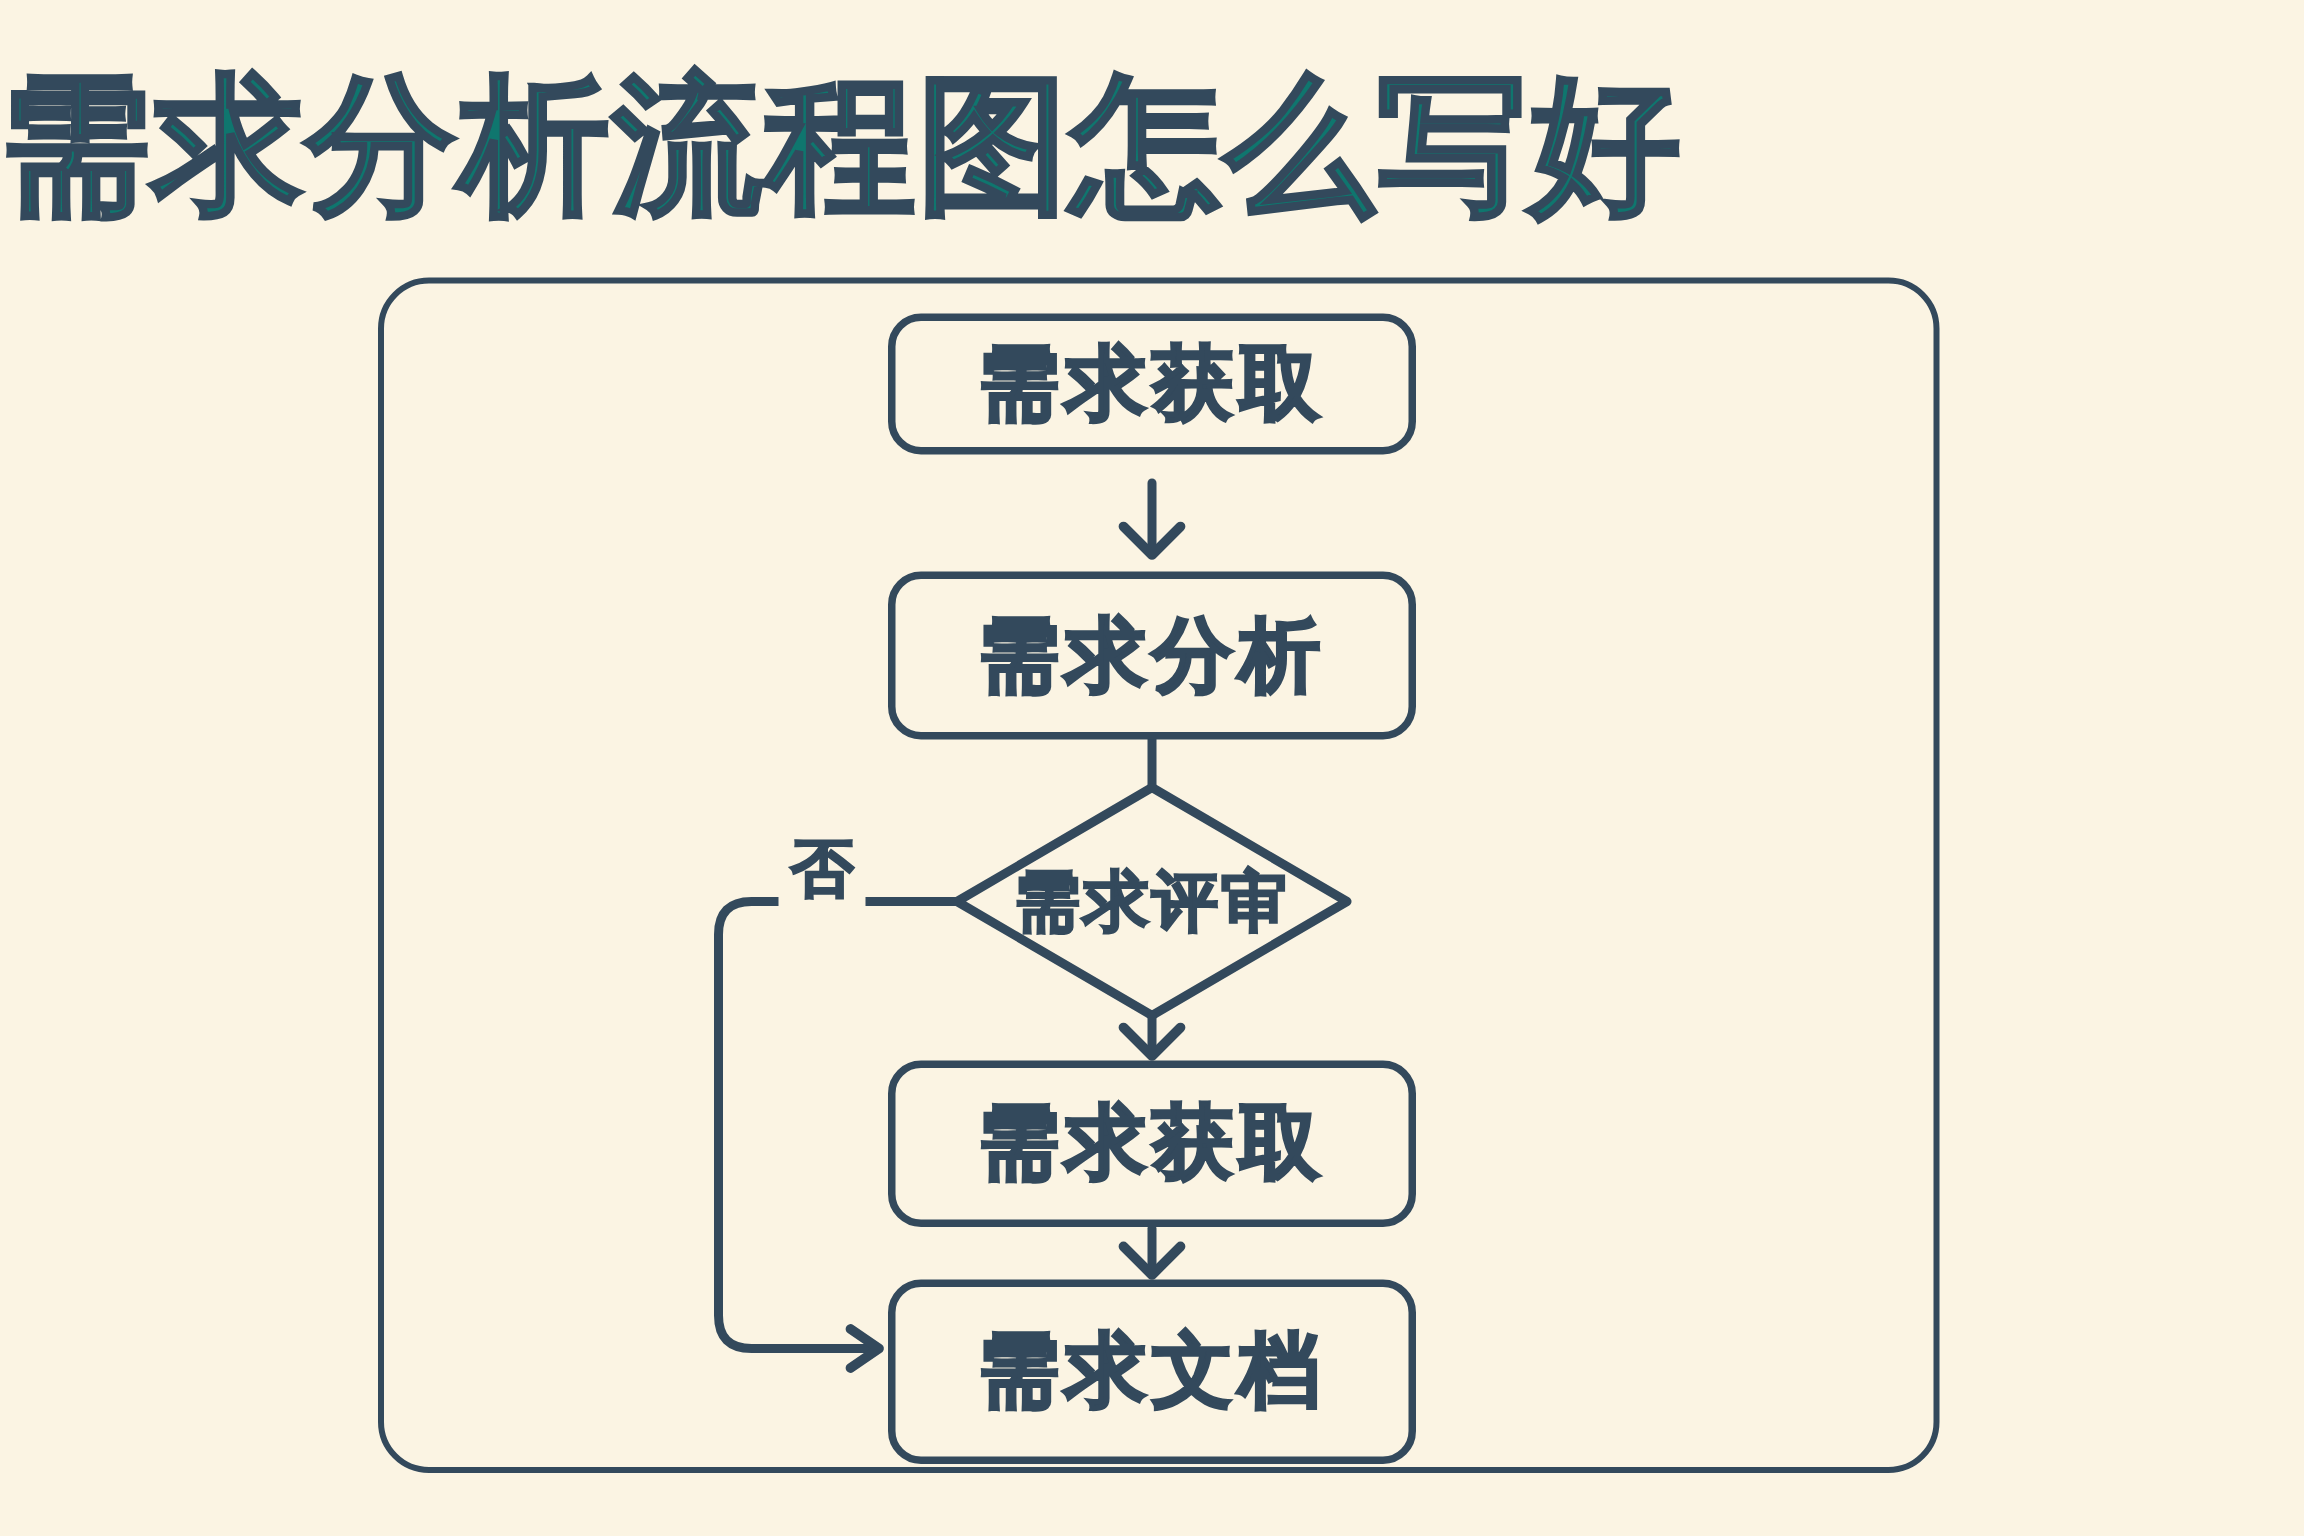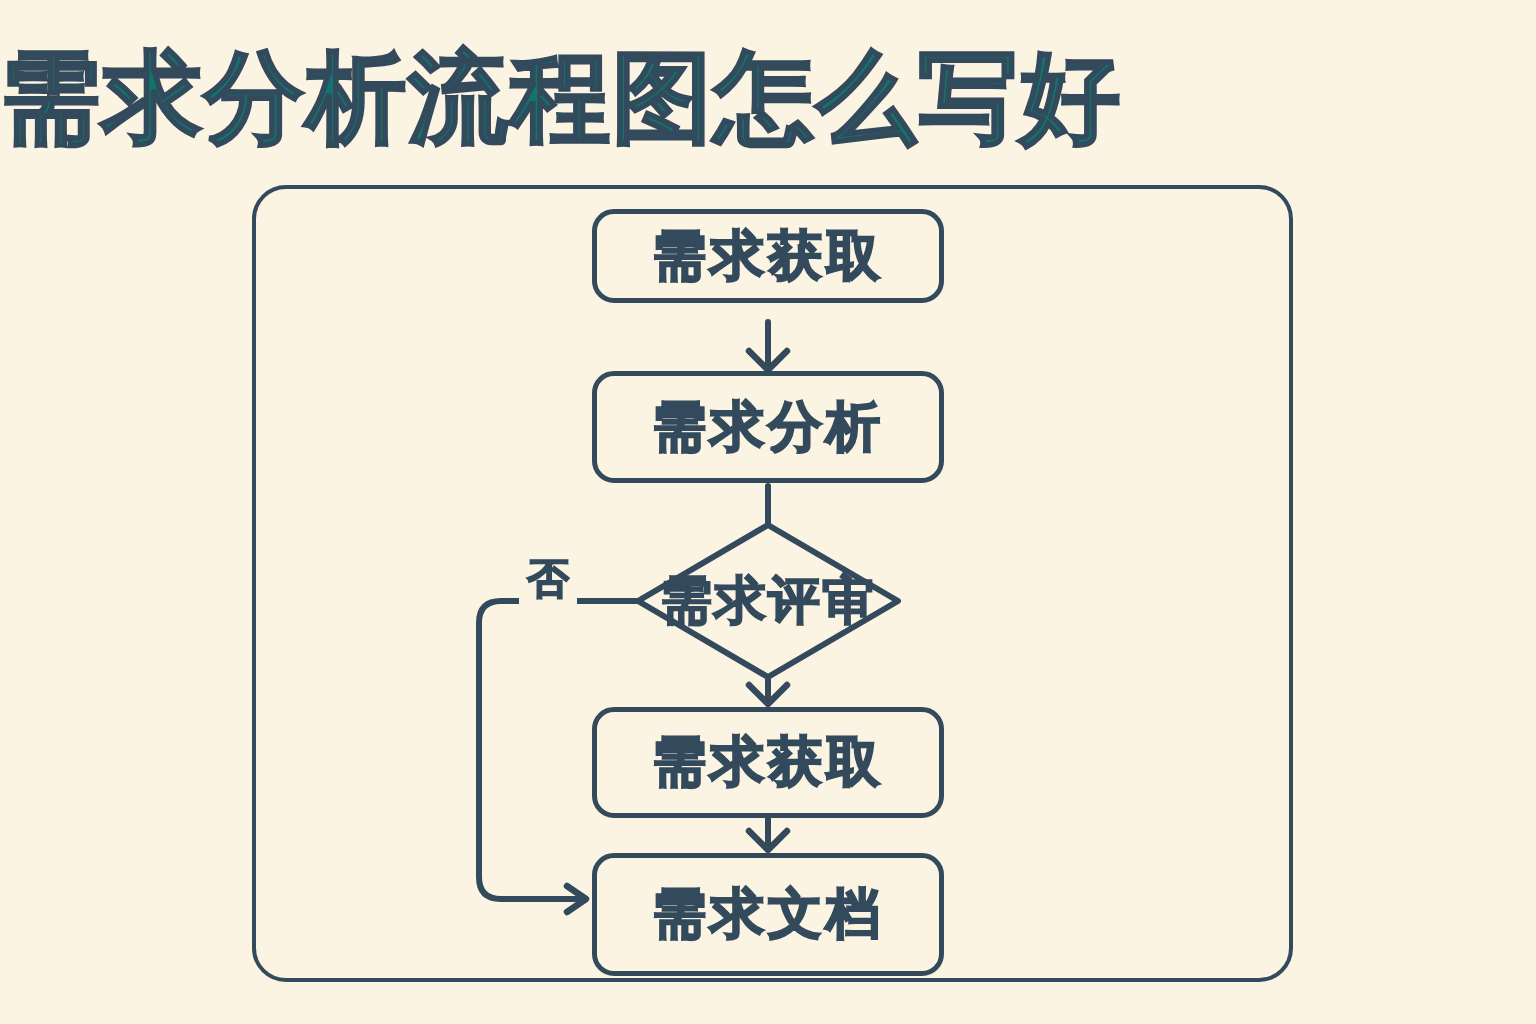--- a/index.html
+++ b/index.html
@@ -59,33 +59,33 @@
     display: flex;
     align-items: center;
     justify-content: center;
     font-size: 54px;
     font-weight: 900;
     letter-spacing: 4px;
     -webkit-text-stroke: 2px #33495C;
     white-space: nowrap;
   }
   .node-1 { top: 209px; height: 94px; }
-  .node-2 { top: 371px; height: 112px; }
+  .node-2 { top: 381px; height: 112px; }
   .node-4 { top: 707px; height: 111px; }
   .node-5 { top: 853px; height: 123px; }
   .diamond-label {
     position: absolute;
     left: 640px;
     top: 572px;
     width: 256px;
     height: 58px;
     display: flex;
     align-items: center;
     justify-content: center;
-    font-size: 52px;
+    font-size: 44px;
     font-weight: 900;
     letter-spacing: 2px;
     -webkit-text-stroke: 1.5px #33495C;
     white-space: nowrap;
   }
   .edge-label-no {
     position: absolute;
     left: 519px;
     top: 554px;
     padding: 0 8px;

